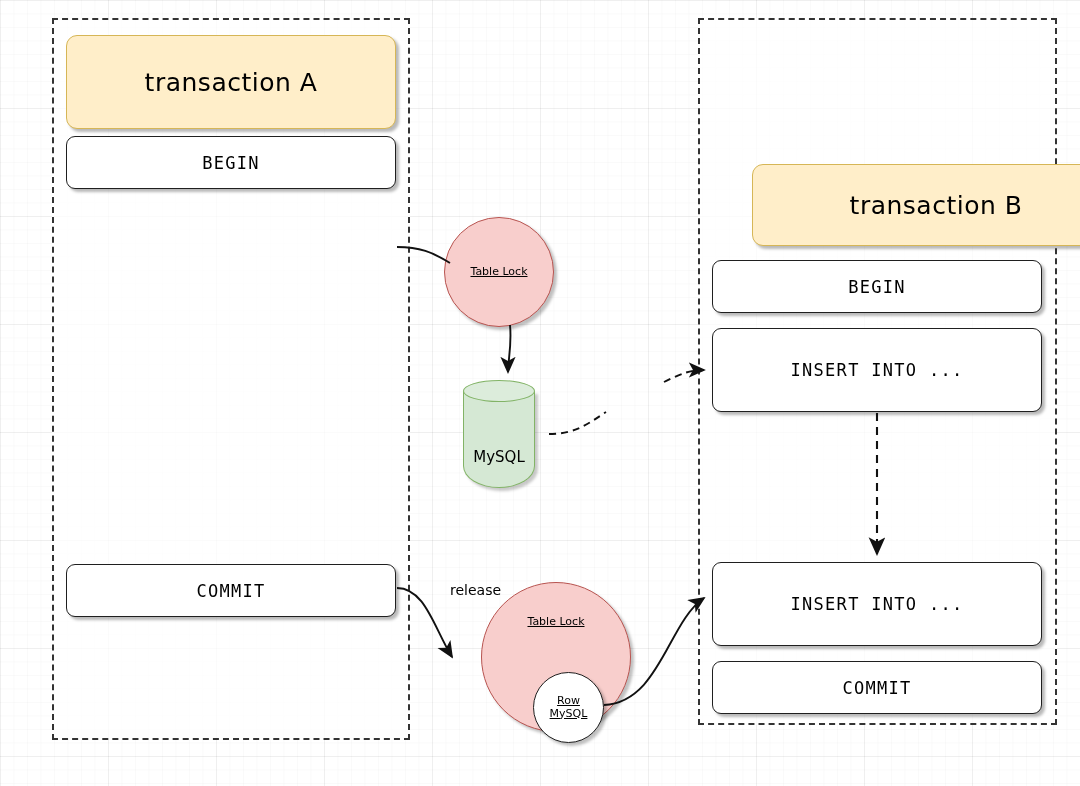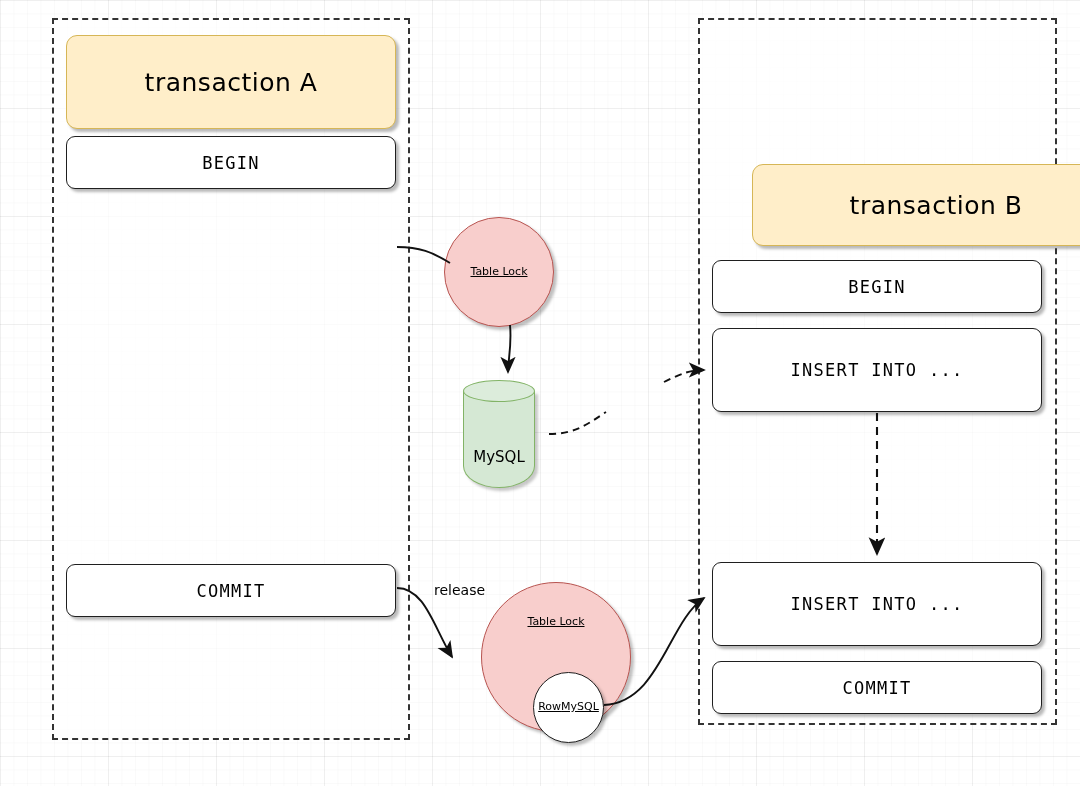--- a/index.html
+++ b/index.html
@@ -202,21 +202,21 @@
     <div class="cyl-body"></div>
     <div class="cyl-top"></div>
     <div class="cyl-label">MySQL</div>
   </div>
 
 
   <div class="circle pink" style="left:481px; top:582px; width:150px; height:150px; align-items:flex-start; padding-top:33px;">
     <span class="lbl-node">Table Lock</span>
   </div>
 
-  <div class="circle white" style="left:533px; top:672px; width:71px; height:71px; flex-direction:row;">
+  <div class="circle white" style="left:533px; top:672px; width:71px; height:71px; flex-direction:column;">
     <span class="lbl-node">Row</span>
     <span class="lbl-node">MySQL</span>
   </div>
 
   <svg class="edges" viewBox="0 0 1080 786" xmlns="http://www.w3.org/2000/svg">
     <defs>
       <marker id="arrow-solid" markerWidth="10" markerHeight="10" refX="8" refY="4" orient="auto" markerUnits="strokeWidth">
         <path d="M0,0 L9,4 L0,8 L2.2,4 z" fill="#111111"></path>
       </marker>
       <marker id="arrow-dashed" markerWidth="10" markerHeight="10" refX="8" refY="4" orient="auto" markerUnits="strokeWidth">
@@ -246,15 +246,15 @@
 
     <g>
       <path d="M 397,588 C 425,588 434,628 452,657" fill="none" stroke="#111111" stroke-width="1.9" marker-end="url(#arrow-solid)"></path>
     </g>
 
     <g>
       <path d="M 604,705 C 660,702 668,622 704,598" fill="none" stroke="#111111" stroke-width="1.9" marker-end="url(#arrow-solid)"></path>
     </g>
   </svg>
 
-  <div class="edge-label" style="left:434px; top:582px;">release</div>
+  <div class="edge-label" style="left:434px; top:582px;padding-left:16px;">release</div>
 
 </div>
 
 </body></html>

